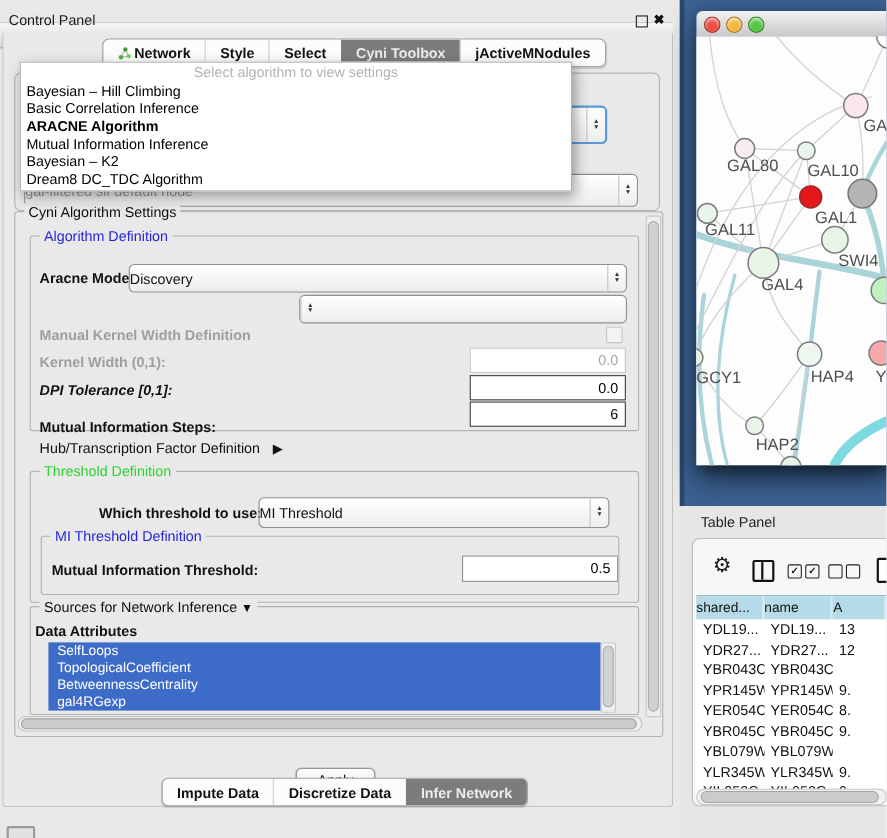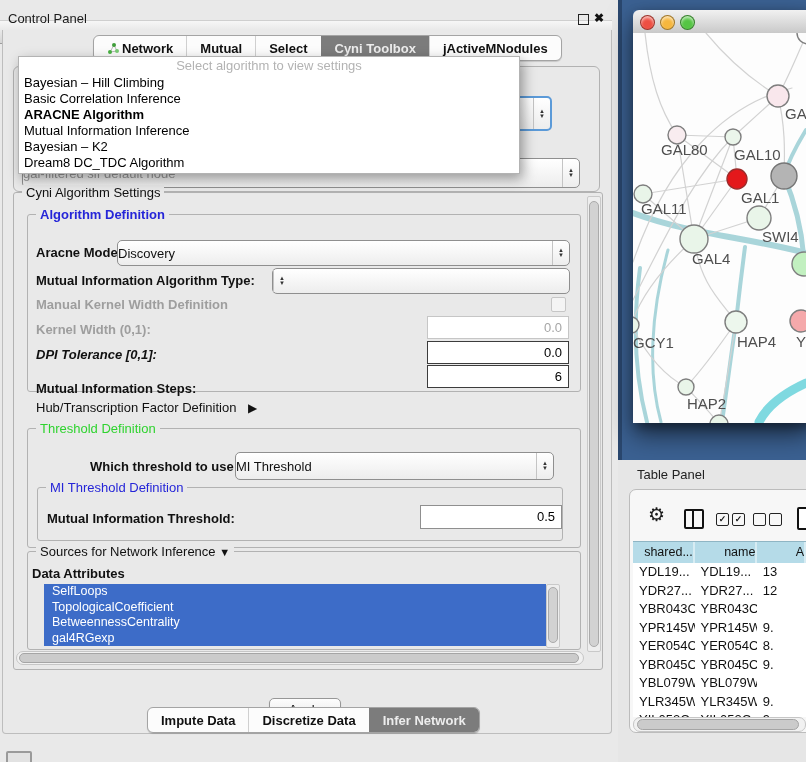--- a/index.html
+++ b/index.html
@@ -76,21 +76,21 @@
     border:1px solid #bcbcbc;border-radius:7px;}
   .gear{font-size:19px;color:#1b1b1b;line-height:18px;}
   .cols-icon{width:16px;height:16px;border:2px solid #111;border-radius:2px;position:relative;}
   .cols-icon:after{content:"";position:absolute;left:6px;top:0;bottom:0;width:2px;background:#111;}
   .cb{width:11px;height:11px;border:1.5px solid #222;border-radius:2px;display:inline-block;
     font-size:9px;line-height:10px;text-align:center;color:#111;font-weight:bold;}
   .doc-icon{width:14px;height:19px;border:2px solid #111;border-radius:2px;background:#fff;}
 
   .tbl-head{left:633px;top:541px;width:173px;height:22px;display:flex;border-top:1px solid #8fb5c4;
     border-bottom:1px solid #8fb5c4;}
-  .th{font-size:12.5px;text-align:right;line-height:21px;border-right:2px solid #d7ecf3;
+  .th{font-size:12.5px;text-align:left;line-height:21px;border-right:2px solid #d7ecf3;
     overflow:hidden;white-space:nowrap;}
   .tbl-body{left:633px;top:563px;width:173px;height:154px;overflow:hidden;background:#fff;}
   .tr{display:flex;height:18.5px;line-height:18.5px;font-size:13px;}
   .td{padding-left:6px;overflow:hidden;white-space:nowrap;}
 
   .mini-box{left:6px;top:751px;width:22px;height:14px;border:2px solid #9a9a9a;background:#e2e2e2;border-radius:2px;}
 </style>
 </head>
 <body>
 
@@ -267,21 +267,21 @@
       <div class="tab">
         <svg width="13" height="13" viewBox="0 0 13 13">
           <path d="M3 10 L7 3 L10 9 Z" fill="none" stroke="#b9b9b9" stroke-width="1"></path>
           <circle cx="7" cy="3" r="2" fill="#3f9e3a"></circle>
           <circle cx="3" cy="10" r="2" fill="#49b143"></circle>
           <circle cx="10" cy="9" r="2" fill="#79cc74"></circle>
         </svg>
         <span>Network</span>
       </div>
       <div class="tab">
-        <span>Mutual</span>
+        <span>Style</span>
       </div>
       <div class="tab">
         <span>Select</span>
       </div>
       <div class="tab selected" style="background: rgb(124, 124, 124);">
         <span>Cyni Toolbox</span>
       </div>
       <div class="tab">
         <span>jActiveMNodules</span>
       </div>
@@ -299,32 +299,31 @@
       </div>
   </div>
 
   <div class="abs group" style="left:13px;top:192px;width:588px;height:476px;">
     <span class="group-title">Cyni Algorithm Settings</span>
   </div>
   <div class="abs vscroll" style="left:587px;top:196px;width:12px;height:454px;">
     <div class="vthumb" style="top:4px;height:444px;"></div>
   </div>
 
-  <div class="abs group" style="left:27px;top:214px;width:552px;height:176px;font-weight:bold;">
+  <div class="abs group" style="left:27px;top:214px;width:552px;height:176px;">
     <span class="group-title" style="color: rgb(37, 37, 216);">Algorithm Definition</span>
   </div>
   <div class="abs lbl" style="left:36px;top:245px;">Aracne Mode:</div>
   <div class="abs combo" style="left:117px;top:240px;width:451px;height:24px;">
     <span class="cv">Discovery</span>
   <span class="spin">
         <span>▲</span>
         <span>▼</span>
       </span>
     </div>
-  <div class="abs lbl" style="left:36px;top:273px;">Mutual Information Algorithm Type:</div>
   <div class="abs combo" style="left:272px;top:268px;width:296px;height:24px;">
   <span class="spin">
         <span>▲</span>
         <span>▼</span>
       </span>
     </div>
   <div class="abs lbl dis" style="left:36px;top:297px;">Manual Kernel Width Definition</div>
   <div class="abs chk" style="left:551px;top:297px;"></div>
   <div class="abs lbl dis" style="left:36px;top:322px;">Kernel Width (0,1):</div>
   <div class="abs field f-dis" style="left:427px;top:316px;width:128px;height:21px;">0.0</div>

